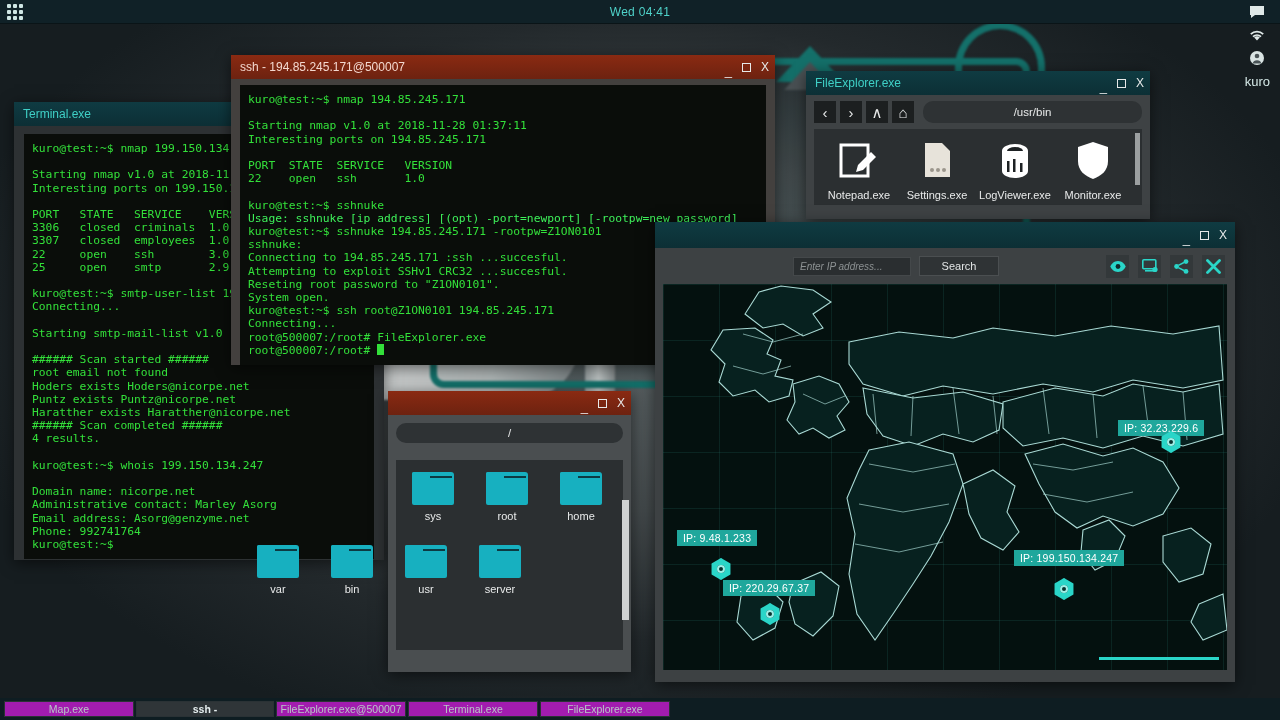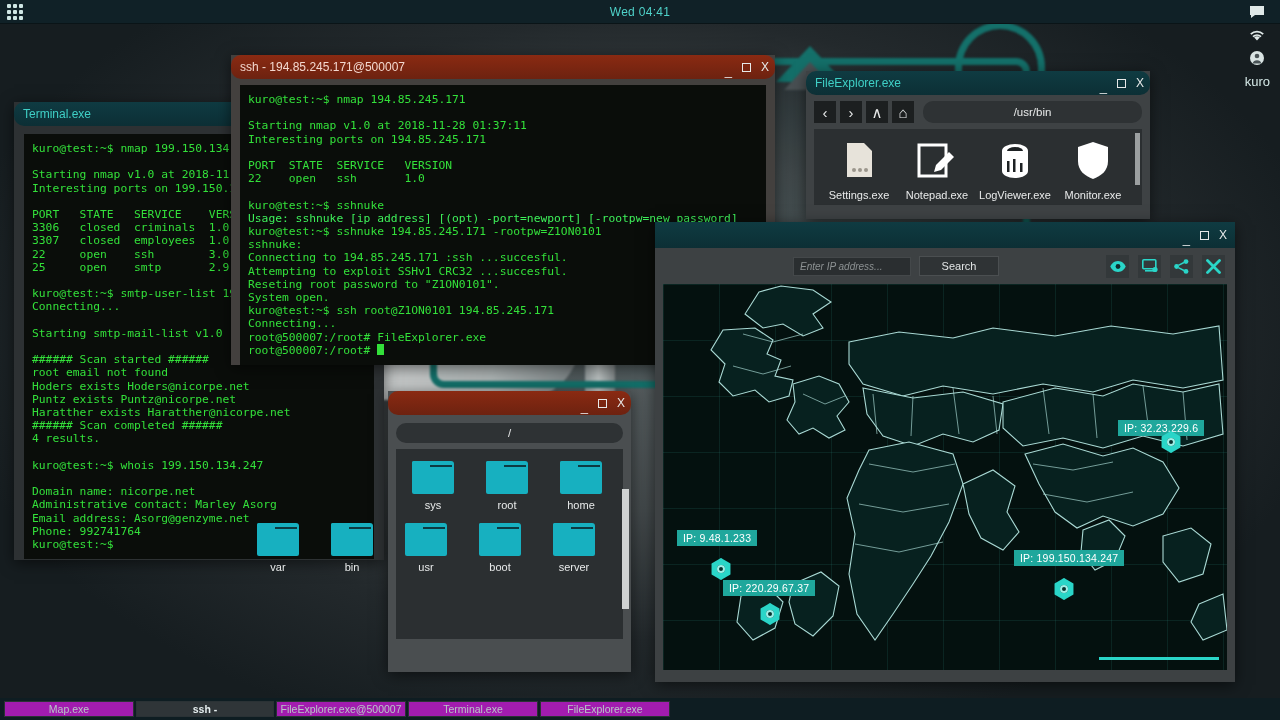--- a/index.html
+++ b/index.html
@@ -74,21 +74,21 @@
   .launcher { width: 30px; height:24px; display:flex; align-items:center; justify-content:center; }
   .launcher-grid { display:grid; grid-template-columns: repeat(3,4px); grid-template-rows: repeat(3,4px); gap:2px; }
   .launcher-grid i { display:block; width:4px; height:4px; background:#cfe6e4; border-radius:1px; }
   .clock { position:absolute; left:0; right:0; text-align:center; color:#4fd2c9; font-size:12px; letter-spacing:.3px;}
   .tray { margin-left:auto; display:flex; align-items:center; gap:9px; padding-right:10px; z-index:2;flex-direction:column; }
   .tray svg { display:block; }
   .tray-user { color:#d5e9e7; font-size:13px; }
 
   
   .win { position:absolute; background:#3a3f41; box-shadow: 0 3px 14px rgba(0,0,0,.55); }
-  .titlebar { height:24px; display:flex; align-items:center; padding:0 6px 0 9px;border-radius:10px; }
+  .titlebar { height:24px; display:flex; align-items:center; padding:0 6px 0 9px; }
   .titlebar.teal { background: linear-gradient(180deg,#0f3b42,#0c2f35); }
   .titlebar.red  { background: linear-gradient(180deg,#8a2a12,#6d2210); }
   .titlebar .t { font-size:12px; color:#3fd0c6; flex:1; white-space:nowrap; overflow:hidden;}
   .titlebar.red .t { color:#f3d8cf; }
   .wbtns { display:flex; gap:10px; align-items:center; color:#e7e9e9; font-size:12px; }
   .wbtns span { cursor:default; line-height:1; font-family:"Liberation Sans",sans-serif; }
   .wbtns .mn { font-size:13px; position:relative; top:3px; }
   .wbtns .mx { display:inline-block; width:9px; height:9px; border:1.6px solid #e7e9e9; }
 
   
@@ -114,21 +114,21 @@
     display:flex; align-items:center; justify-content:center; margin-left:5px;border-radius:10px; }
   .fe-grid { background:#2b2f31; margin:0 8px 8px 8px; padding:10px 6px 4px 6px;
     display:flex; gap:0; position:relative; overflow:hidden; }
   .fe-item { width:78px; text-align:center; color:#e8eaea; font-size:11px; }
   .fe-item .lbl { margin-top:6px; display:block; }
   .fe-scroll { position:absolute; right:2px; top:4px; width:5px; height:52px; background:#9b9fa0; }
 
   
   #fe2 { left:388px; top:391px; width:243px; height:281px; background:#4a4e50; }
   #fe2 .fe-grid2 { background:#2b2f31; margin:0 8px 8px 8px; min-height:190px; position:relative; }
-  .folder-row { display:flex; }
+  .folder-row { display:flex;margin-top:11px; }
   .fold-item { width:74px; text-align:center; color:#e8eaea; font-size:11px; padding-top:12px;}
   .fold-item .lbl { display:block; margin-top:5px; }
   .fe2-scroll { position:absolute; right:-6px; top:40px; width:7px; height:120px; background:#cfd2d2; }
 
   
   .folder { width:42px; height:33px; margin:0 auto; position:relative; }
   .folder .back { position:absolute; inset:0; background:#17b0c0; border-radius:2px 3px 2px 2px; }
   .folder .tab  { position:absolute; left:0; top:0; width:17px; height:6px; background:#17b0c0; border-radius:2px 2px 0 0; }
   .folder .line { position:absolute; left:18px; top:4px; right:2px; height:2px; background:#0d3a42; }
 
@@ -319,28 +319,20 @@
               <div class="line"></div>
             </div>
             <span class="lbl">usr</span>
           </div>
           <div class="fold-item">
             <div class="folder">
               <div class="tab"></div>
               <div class="back"></div>
               <div class="line"></div>
             </div>
-            <span class="lbl">boot</span>
-          </div>
-          <div class="fold-item">
-            <div class="folder">
-              <div class="tab"></div>
-              <div class="back"></div>
-              <div class="line"></div>
-            </div>
             <span class="lbl">server</span>
           </div>
         </div>
       <div class="fe2-scroll"></div>
     </div>
   </div>
 
   <div class="win" id="fe1">
     <div class="titlebar teal">
       <span class="t">FileExplorer.exe</span>
@@ -351,35 +343,35 @@
       </span>
     </div>
     <div class="fe-toolbar">
       <div class="navbtn">‹</div>
       <div class="navbtn">›</div>
       <div class="navbtn">∧</div>
       <div class="navbtn">⌂</div>
       <div class="pathbar">/usr/bin</div>
     </div>
     <div class="fe-grid" id="fe1-grid">
+        <div class="fe-item">
+          <div><svg width="42" height="42" viewBox="0 0 42 42">
+              <rect x="3" y="6" width="27" height="31" fill="none" stroke="#fff" stroke-width="3"></rect>
+              <path d="M20 26 33 13 38 18 25 31 18 33z" fill="#fff"></path>
+            </svg></div>
+          <span class="lbl">Notepad.exe</span>
+        </div>
         <div class="fe-item">
           <div><svg width="42" height="42" viewBox="0 0 42 42">
               <path d="M9 4h17l8 8v26H9z" fill="#e7e3da"></path>
               <circle cx="16" cy="31" r="2" fill="#9b968c"></circle>
               <circle cx="22" cy="31" r="2" fill="#9b968c"></circle>
               <circle cx="28" cy="31" r="2" fill="#9b968c"></circle>
             </svg></div>
           <span class="lbl">Settings.exe</span>
-        </div>
-        <div class="fe-item">
-          <div><svg width="42" height="42" viewBox="0 0 42 42">
-              <rect x="3" y="6" width="27" height="31" fill="none" stroke="#fff" stroke-width="3"></rect>
-              <path d="M20 26 33 13 38 18 25 31 18 33z" fill="#fff"></path>
-            </svg></div>
-          <span class="lbl">Notepad.exe</span>
         </div>
         <div class="fe-item">
           <div><svg width="42" height="42" viewBox="0 0 42 42">
               <ellipse cx="21" cy="12" rx="13" ry="7" fill="#fff"></ellipse>
               <ellipse cx="21" cy="12" rx="8" ry="4" fill="#1d2123"></ellipse>
               <path d="M8 12v20c0 4 6 7 13 7s13-3 13-7V12" fill="#fff"></path>
               <g fill="#1d2123">
                 <rect x="13" y="22" width="2.5" height="11"></rect>
                 <rect x="19" y="20" width="2.5" height="13"></rect>
                 <rect x="26" y="24" width="2.5" height="9"></rect>

